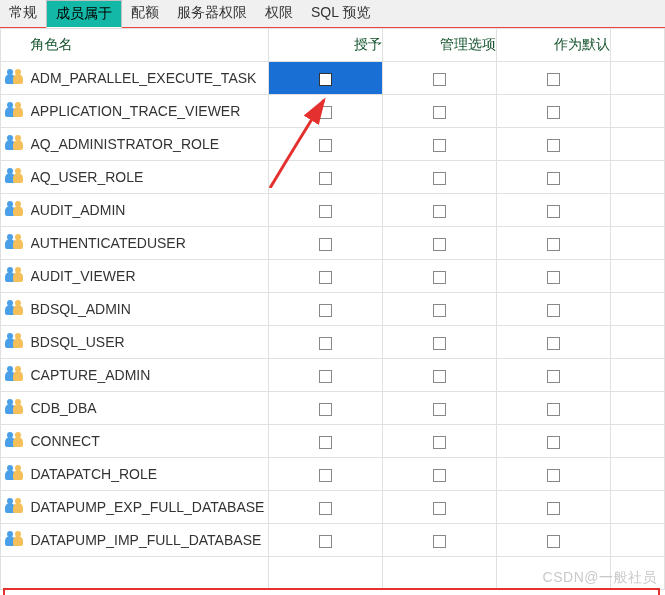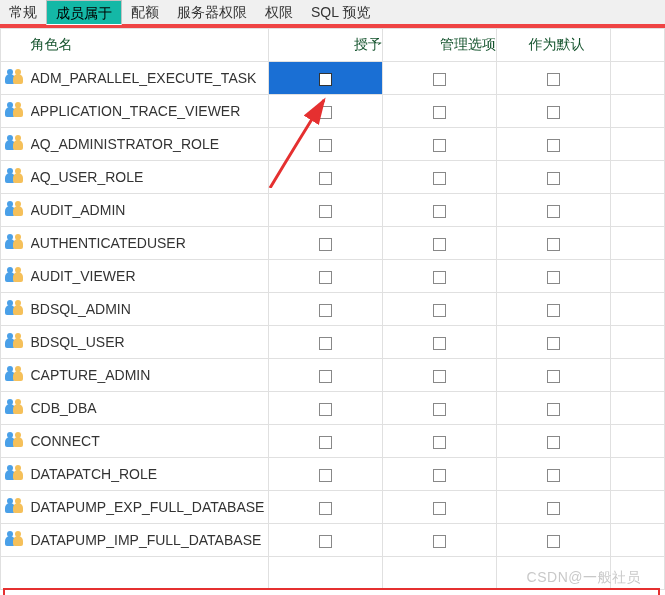--- a/index.html
+++ b/index.html
@@ -10,21 +10,21 @@
     color: #333;
     background: #fff;
     width: 665px;
     height: 595px;
     overflow: hidden;
     position: relative;
   }
   .tab-bar {
     display: flex;
     background: #f0f0f0;
-    border-bottom: 4px solid #ef4444;
+    border-bottom: 1px solid #ef4444;
     height: 28px;
     white-space: nowrap;
   }
   .tab {
     padding: 4px 9px;
     cursor: pointer;
     color: #333;
     position: relative;
   }
   .tab.active {
@@ -122,21 +122,21 @@
   .arrow-svg {
     position: absolute;
     left: 260px;
     top: 60px;
     width: 100px;
     height: 100px;
     pointer-events: none;
   }
   .watermark {
     position: absolute;
-    right: 24px;
+    right: 8px;
     bottom: 8px;
     color: #bbb;
     font-size: 14px;
     letter-spacing: 0.5px;
     opacity: 0.8;
     margin-top: 29px;
   }
 </style>
 </head>
 <body>
@@ -159,21 +159,21 @@
         <col class="col-admin">
         <col class="col-default">
         <col>
     </colgroup>
     <thead>
       <tr>
         <th class="col-icon"></th>
         <th class="col-name">角色名</th>
         <th class="col-grant" style="text-align:right;">授予</th>
         <th class="col-admin" style="text-align:right;">管理选项</th>
-        <th class="col-default" style="text-align:center;">作为默认</th>
+        <th class="col-default" style="text-align:right;">作为默认</th>
         <th></th>
       </tr>
     </thead>
     <tbody id="role-tbody">
         <tr>
           <td class="col-icon"><span class="role-icon"><span class="role-icon-body"></span></span></td>
           <td class="col-name">
             <span class="name-text">ADM_PARALLEL_EXECUTE_TASK</span>
           </td>
           <td class="checkbox-cell col-grant selected-grant"><span class="cb"></span></td>

